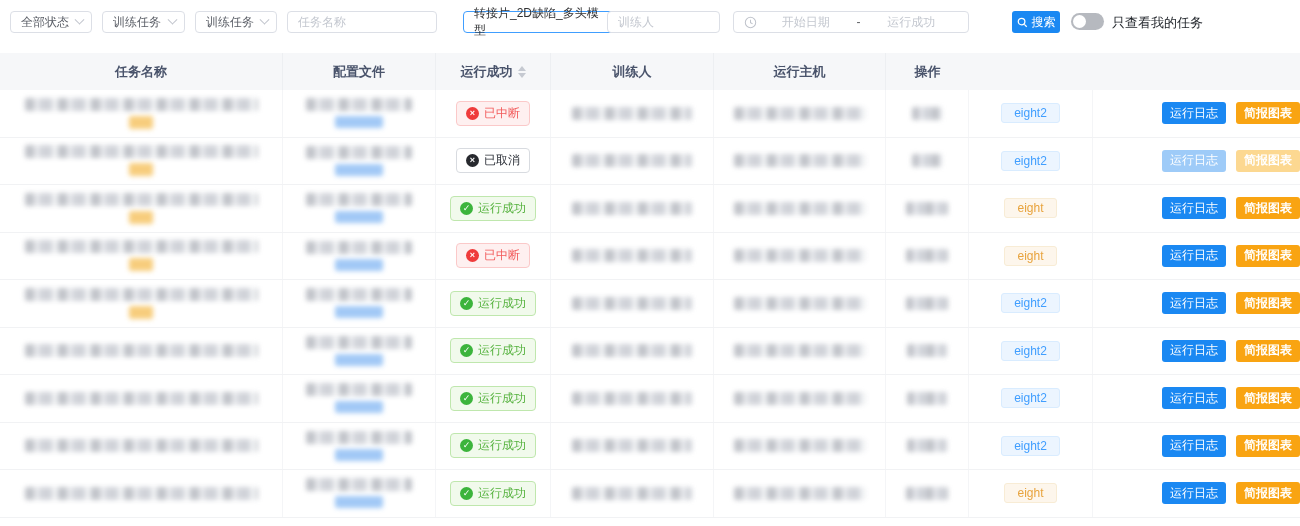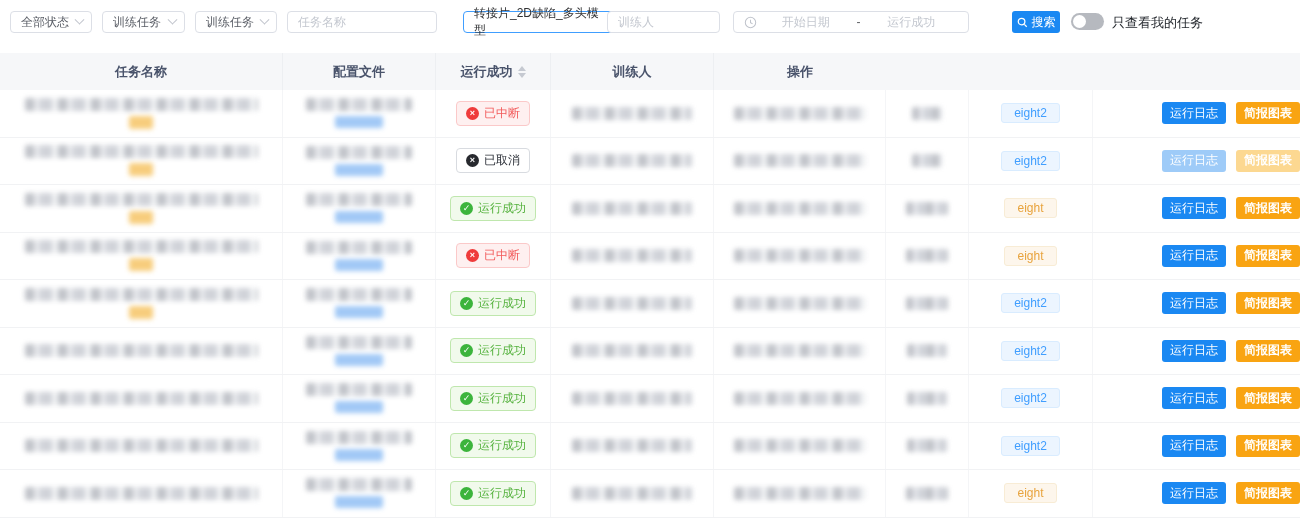--- a/index.html
+++ b/index.html
@@ -144,20 +144,23 @@
       <span>运行成功</span>
     <span class="sort-icon">
         <i class="up"></i>
         <i class="down"></i>
       </span>
     </div>
   <div class="th">
       <span>训练人</span>
     </div>
   <div class="th">
+      <span>运行主机</span>
+    </div>
+  <div class="th">
       <span>操作</span>
     </div>
 </div>
 
 <div id="tbody">
   <div class="grid-row trow">
     <div class="td">
       <div class="blur task-blur" style="width: 233px;"></div>
       <div class="blur-tag"></div>
     </div>

